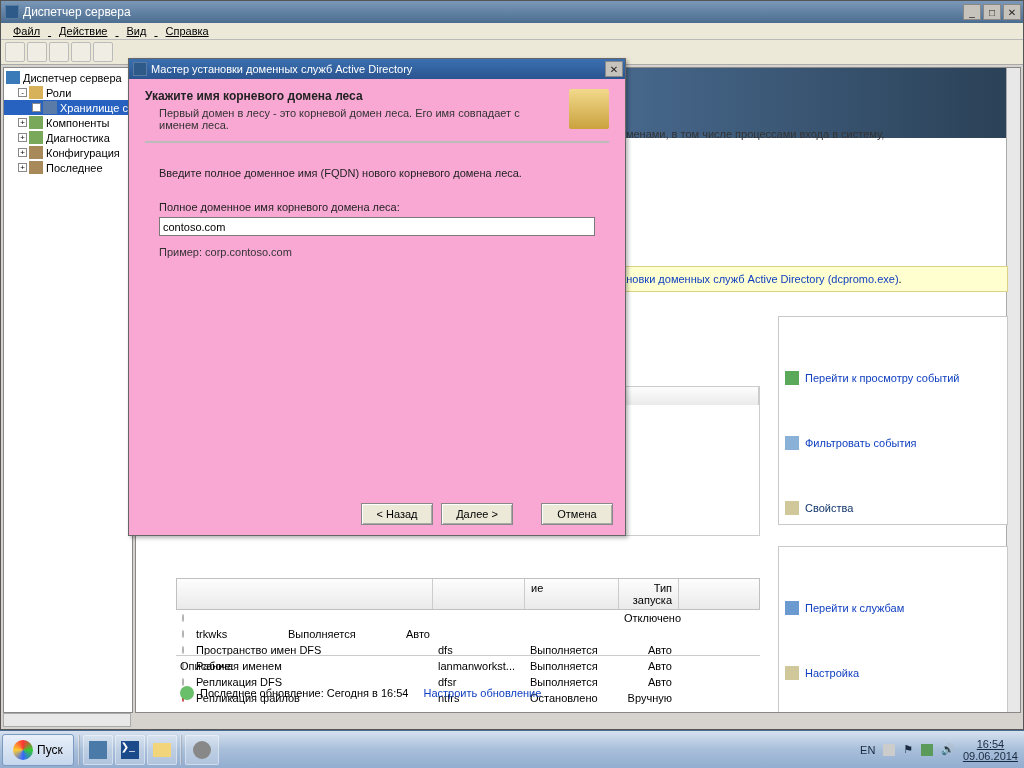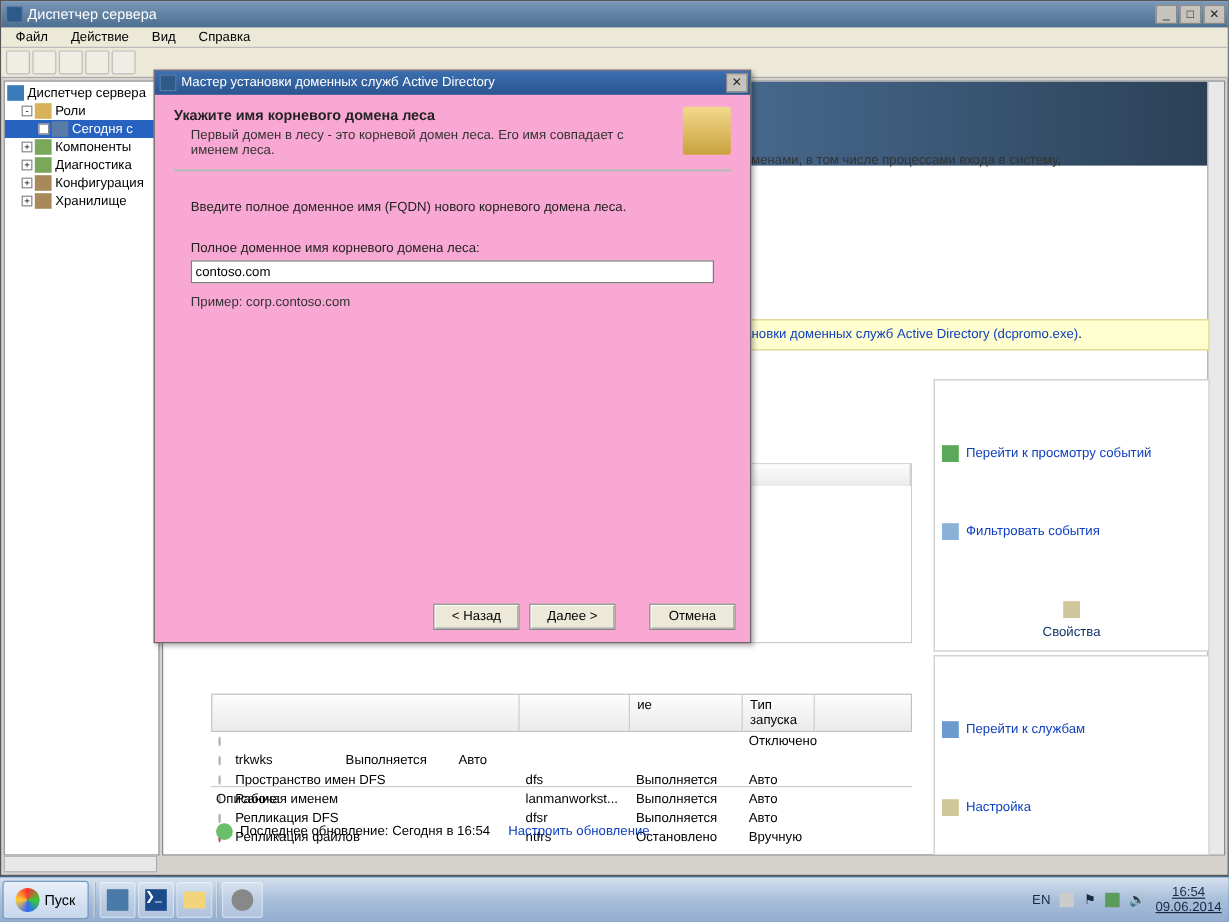--- a/index.html
+++ b/index.html
@@ -32,20 +32,21 @@
 .winbtn {
   width: 18px; height: 16px;
   background: #c6c3bd; border: 1px solid #888;
   margin-right: 2px; font-size: 10px;
   display: flex; align-items: center; justify-content: center;
   color: #222;
 }
 .menubar {
   background: #ece9d8; padding: 2px 4px;
   border-bottom: 1px solid #bbb;
+  text-decoration: underline;
 }
 .menubar span { padding: 2px 8px; }
 .toolbar {
   background: #ece9d8; padding: 2px 4px;
   border-bottom: 1px solid #aaa;
   display: flex; gap: 2px;
 }
 .tbtn {
   width: 20px; height: 20px; border: 1px solid #bbb;
   background: #f0ede4; border-radius: 2px;
@@ -94,35 +95,35 @@
 .info-bar a { color: #1040c0; }
 .action-panel {
   position: absolute; right: 12px; width: 230px;
   background: #fff; border: 1px solid #c8c8c8;
   padding: 6px 4px;
 }
 .action-link {
   display: flex; align-items: center; gap: 6px;
   padding: 3px 2px; color: #1040c0; cursor: pointer; margin-top: 45px;
 }
-.action-link.dark { color: #11356b; flex-direction: column; }
+.action-link.dark { color: #11356b; }
 .action-link .aico { width: 14px; height: 14px; }
 .svc-table {
   position: absolute; left: 40px; right: 260px; top: 510px;
   font-size: 11px;
 }
 .svc-header {
   display: flex; background: linear-gradient(#fdfdfd,#eaeaea);
   border: 1px solid #c0c0c0;
 }
 .svc-header > div { padding: 3px 6px; border-right: 1px solid #ccc; }
 .svc-row { display: flex; padding: 1px 0; }
 .svc-row .bullet { width:14px; display:flex; align-items:center; justify-content:center;}
 .svc-row > div { padding: 1px 6px; }
-.c1{width:256px;} .c2{width:92px;} .c3{width:94px;} .c4{width:60px;}
+.c1{width:256px;} .c2{width:92px;} .c3{width:94px;} .c4{width:60px;text-align:right;}
 .footer-pane {
   position: absolute; left: 40px; right: 260px; bottom: 8px;
   border-top: 1px solid #ccc; padding: 4px;
 }
 .footer-pane a { color: #1040c0; }
 .scrollbar-h { position:absolute; left:2px; right:18px; bottom:2px; height:14px; background:#e8e8e8; border:1px solid #aaa;}
 .scrollbar-v { position:absolute; top:0; bottom:0; right:0; width:14px; background:#e8e8e8; border-left:1px solid #aaa;}
 
 .dialog {
   position: absolute;
@@ -219,41 +220,41 @@
           <span>Диспетчер сервера</span>
       </div>
       <div class="tree-item indent1">
         <span class="plus">-</span>
           <span class="ico"></span>
           <span>Роли</span>
       </div>
       <div class="tree-item indent2 sel">
         <span class="plus">+</span>
           <span class="ico" style="background:#5a7aa8"></span>
-          <span>Сегодня с</span>
+          <span>Хранилище с</span>
       </div>
       <div class="tree-item indent1">
         <span class="plus">+</span>
           <span class="ico" style="background:#7aa85a"></span>
           <span>Компоненты</span>
       </div>
       <div class="tree-item indent1">
         <span class="plus">+</span>
           <span class="ico" style="background:#7aa85a"></span>
           <span>Диагностика</span>
       </div>
       <div class="tree-item indent1">
         <span class="plus">+</span>
           <span class="ico" style="background:#a88a5a"></span>
           <span>Конфигурация</span>
       </div>
       <div class="tree-item indent1">
         <span class="plus">+</span>
           <span class="ico" style="background:#a88a5a"></span>
-          <span>Хранилище</span>
+          <span>Последнее</span>
       </div>
     </div>
 
     <div class="content-pane">
       <div class="content-header"></div>
       <div class="scrollbar-v"></div>
 
       <div class="content-text">
         <span>ьзователями и доменами, в том числе процессами входа в систему,</span>
       </div>

